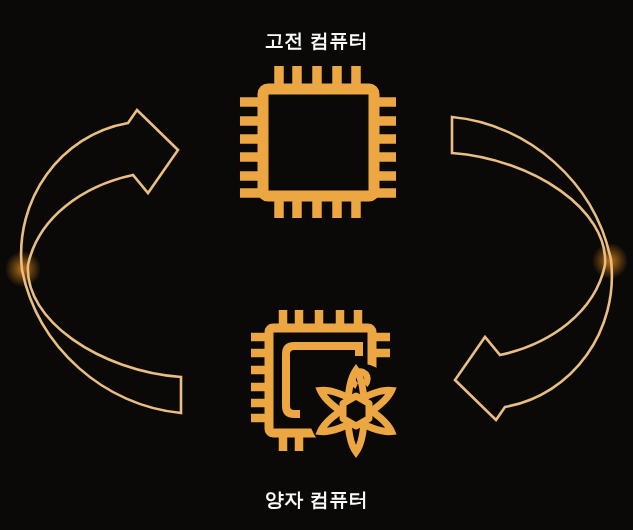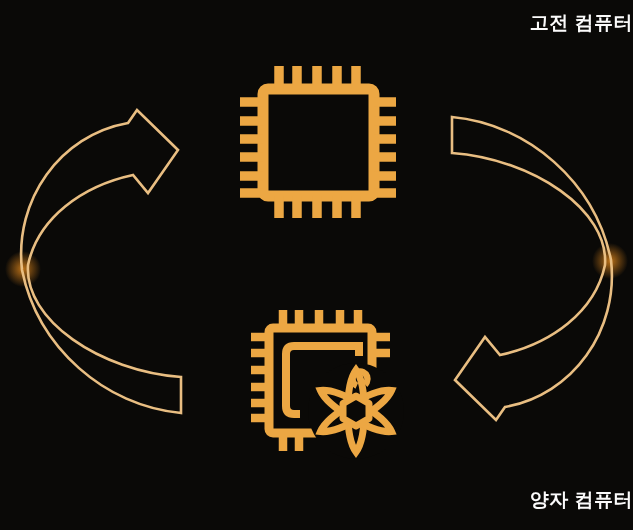--- a/index.html
+++ b/index.html
@@ -24,22 +24,22 @@
     position: absolute;
     left: 0;
     width: 100%;
     text-align: center;
     color: var(--text);
     font-size: 19px;
     font-weight: 600;
     letter-spacing: 0.5px;
     line-height: 24px;
   }
-  .label-top { top: 11px; text-align: right; }
-  .label-bottom { top: 488px; text-align: right; }
+  .label-top { top: 29px; }
+  .label-bottom { top: 488px; }
   svg.layer { position: absolute; left: 0; top: 0; }
   .chip-stroke { stroke: var(--accent); fill: none; }
   .arrow-stroke { stroke: var(--arrow); fill: none; stroke-width: 2.6; stroke-linejoin: miter; }
   .bg-fill { fill: var(--bg); }
   .hex-fill { fill: var(--bg); stroke: var(--accent); }
 </style>
 </head>
 <body>
 
 <div class="stage">

